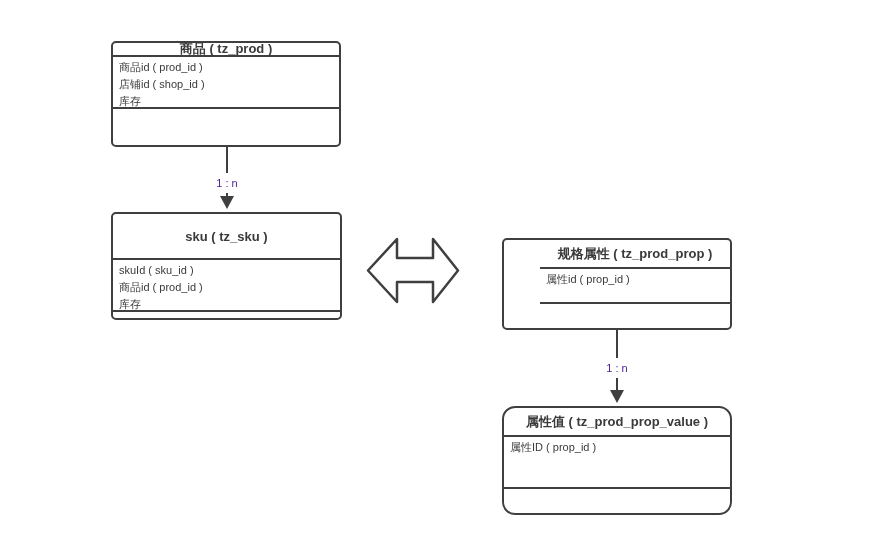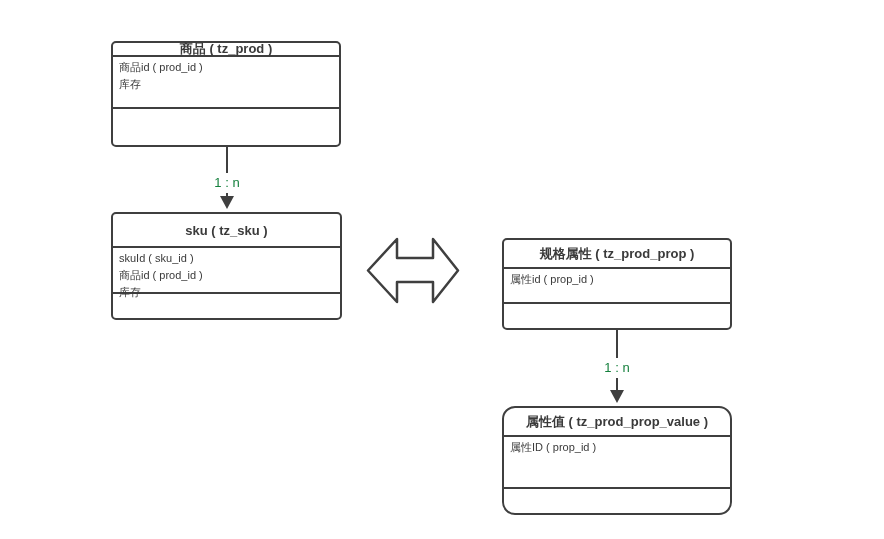--- a/index.html
+++ b/index.html
@@ -42,69 +42,70 @@
   .entity-empty { flex: 1; }
   .connector {
     position: absolute;
     width: 44px;
     display: flex;
     flex-direction: column;
     align-items: center;
   }
   .vline { width: 2px; background: #3f3f3f; }
   .connector-label {
-    font-size: 13px;
+    font-size: 11px;
     line-height: 20px;
-    color: #15803d;
+    color: #4c1d95;
     white-space: nowrap;
   }
   .arrowhead {
     width: 0; height: 0;
     border-left: 7px solid transparent;
     border-right: 7px solid transparent;
     border-top: 13px solid #3f3f3f;
   }
   .double-arrow { position: absolute; }
 </style>
 </head>
 <body>
 
 <div class="canvas">
 
   <div class="entity" style="left:111px; top:41px; width:230px; height:106px;">
     <div class="entity-title" style="height:14px;">商品 ( tz_prod )</div>
     <div class="entity-fields" style="height:52px;">
       <div>商品id ( prod_id )</div>
+      <div>店铺id ( shop_id )</div>
       <div>库存</div>
     </div>
     <div class="entity-empty"></div>
   </div>
 
   <div class="connector" style="left:205px; top:147px;">
     <div class="vline" style="height:26px;"></div>
     <div class="connector-label">1 : n</div>
     <div class="vline" style="height:3px;"></div>
     <div class="arrowhead"></div>
   </div>
 
   <div class="entity" style="left:111px; top:212px; width:231px; height:108px;">
-    <div class="entity-title" style="height:34px;">sku ( tz_sku )</div>
-    <div class="entity-fields" style="height:46px;">
+    <div class="entity-title" style="height:46px;">sku ( tz_sku )</div>
+    <div class="entity-fields" style="height:52px;">
       <div>skuId ( sku_id )</div>
       <div>商品id ( prod_id )</div>
       <div>库存</div>
     </div>
     <div class="entity-empty"></div>
   </div>
 
   <svg class="double-arrow" style="left:366px; top:237px;" width="94" height="67" viewBox="-2 -2 94 67">
     <polygon points="0,31.5 29,0 29,19 65,19 65,0 90,31.5 65,63 65,43 29,43 29,63" fill="#ffffff" stroke="#3f3f3f" stroke-width="2.5" stroke-linejoin="round"></polygon>
   </svg>
 
-  <div class="entity" style="left:502px; top:238px; width:230px; height:92px;">
+  <div class="entity" style="left:502px; top:238px; width:230px; height:92px;padding-left:36px;">
     <div class="entity-title" style="height:29px;">规格属性 ( tz_prod_prop )</div>
     <div class="entity-fields" style="height:35px;">
       <div>属性id ( prop_id )</div>
     </div>
     <div class="entity-empty"></div>
   </div>
 
   <div class="connector" style="left:595px; top:330px;">
     <div class="vline" style="height:28px;"></div>
     <div class="connector-label">1 : n</div>

